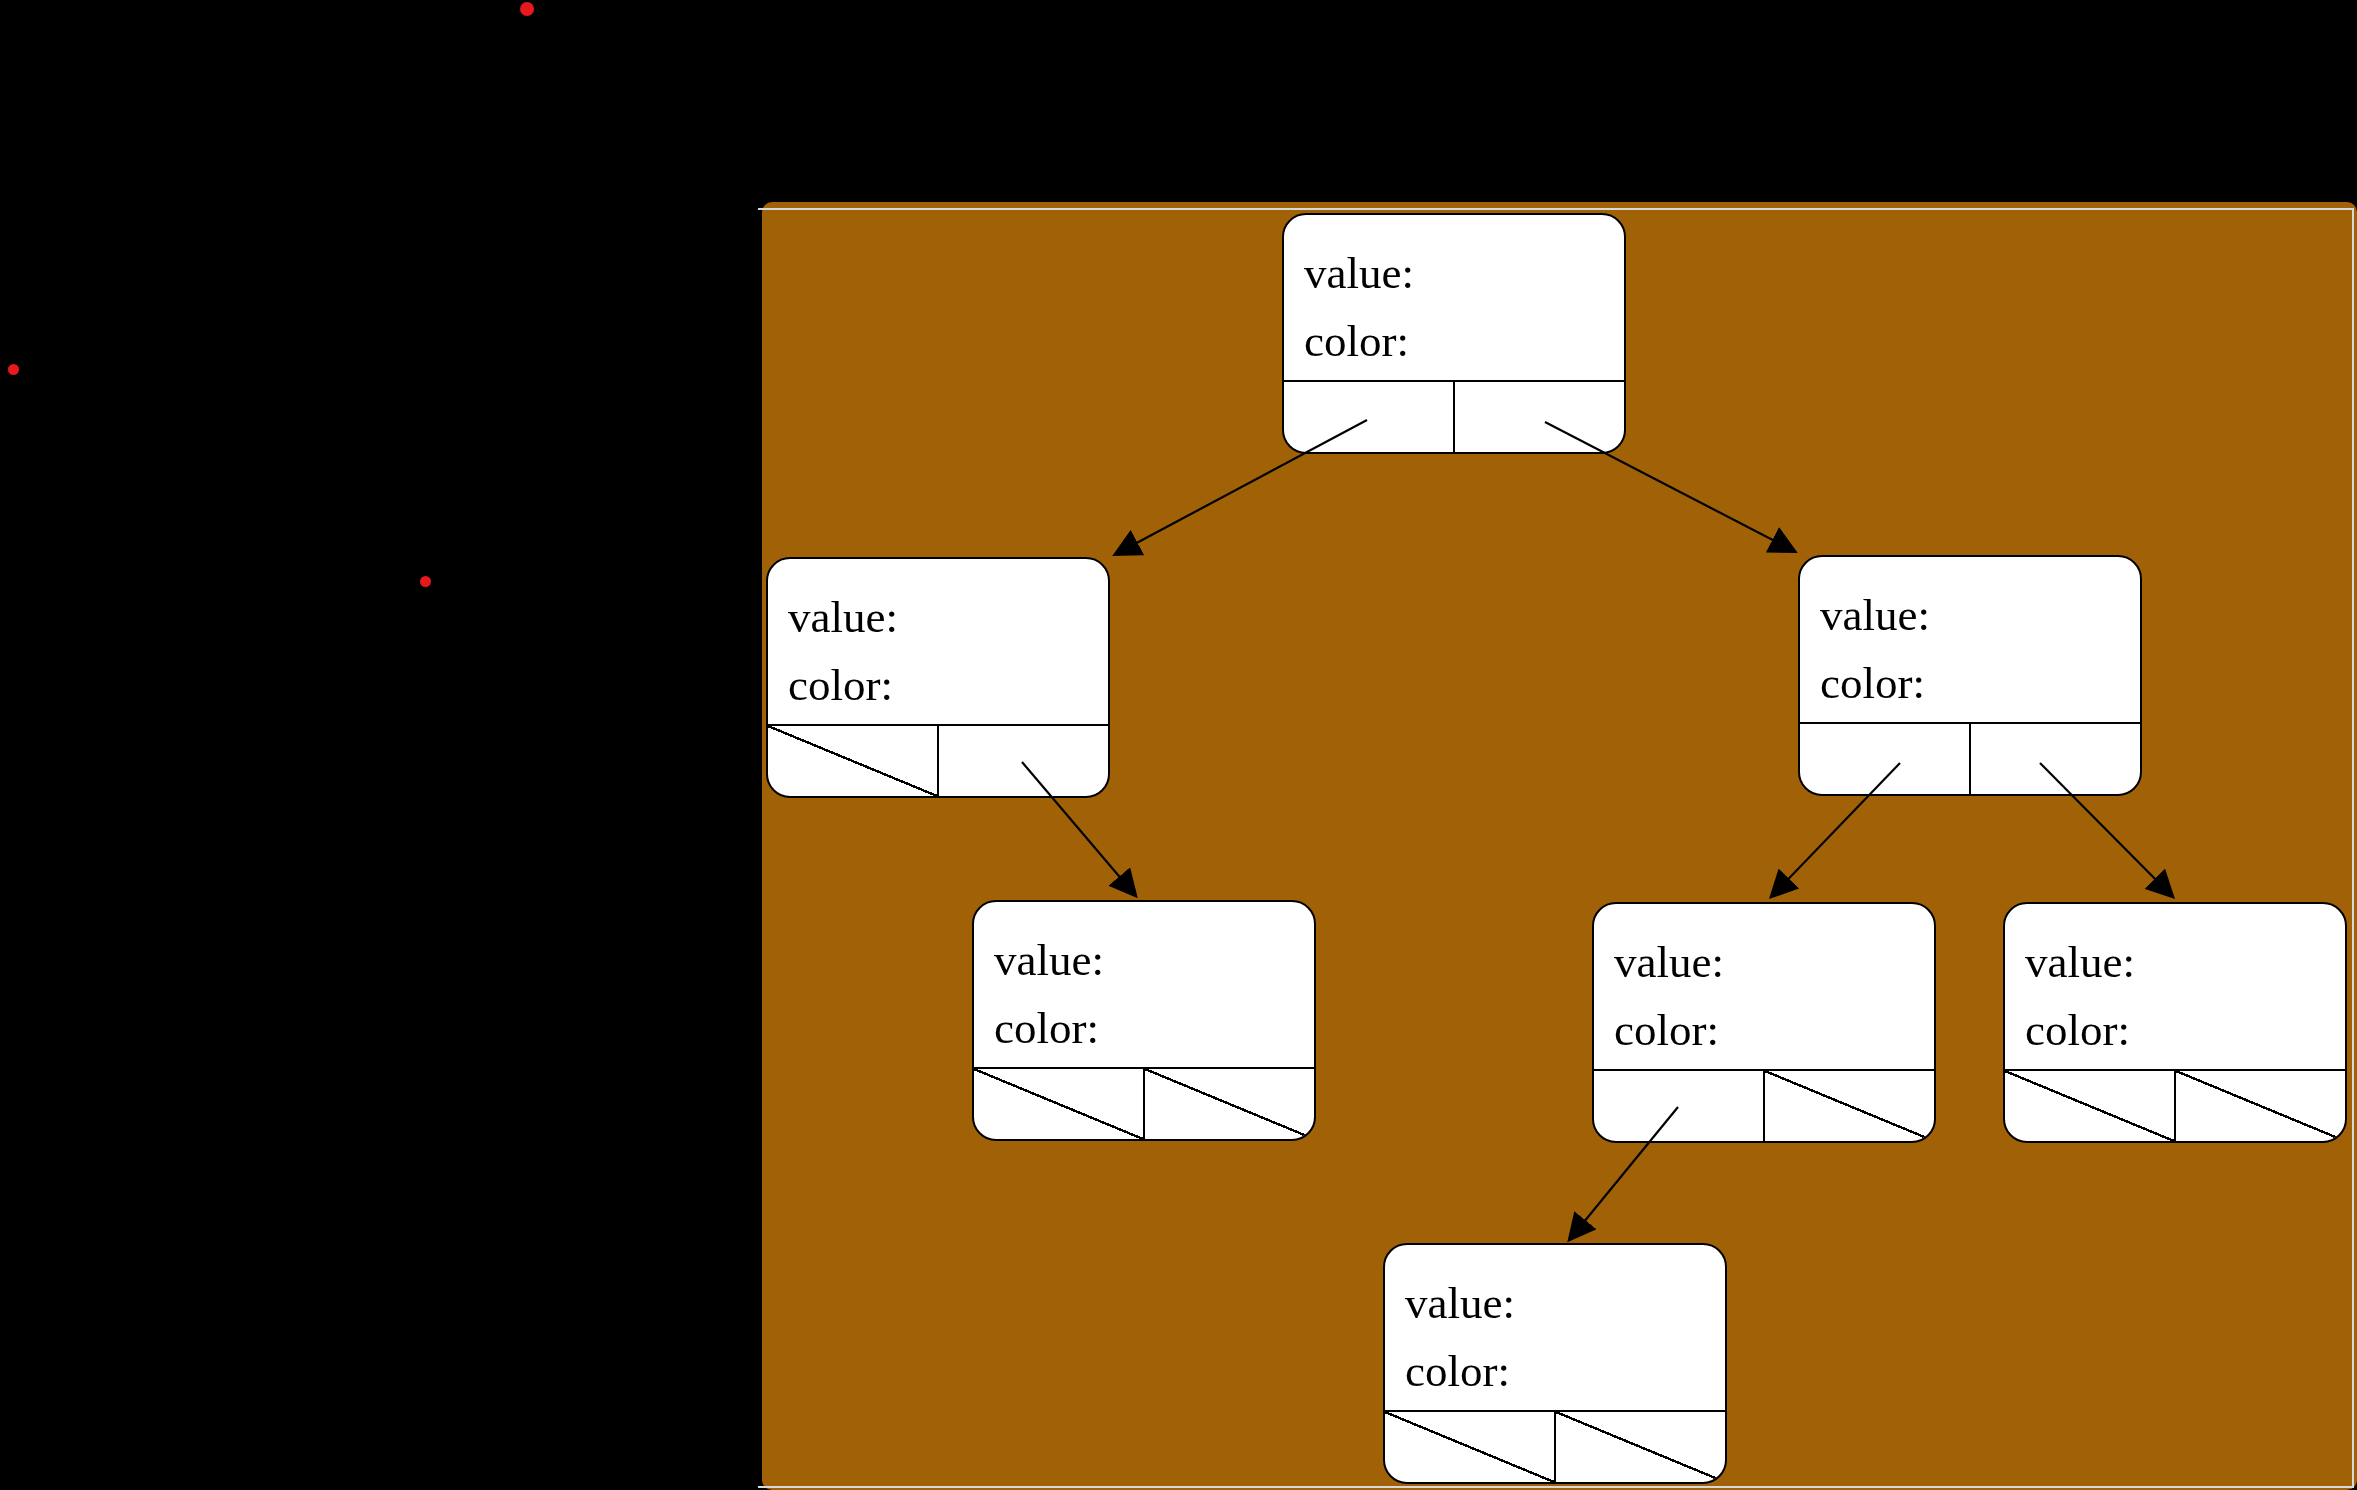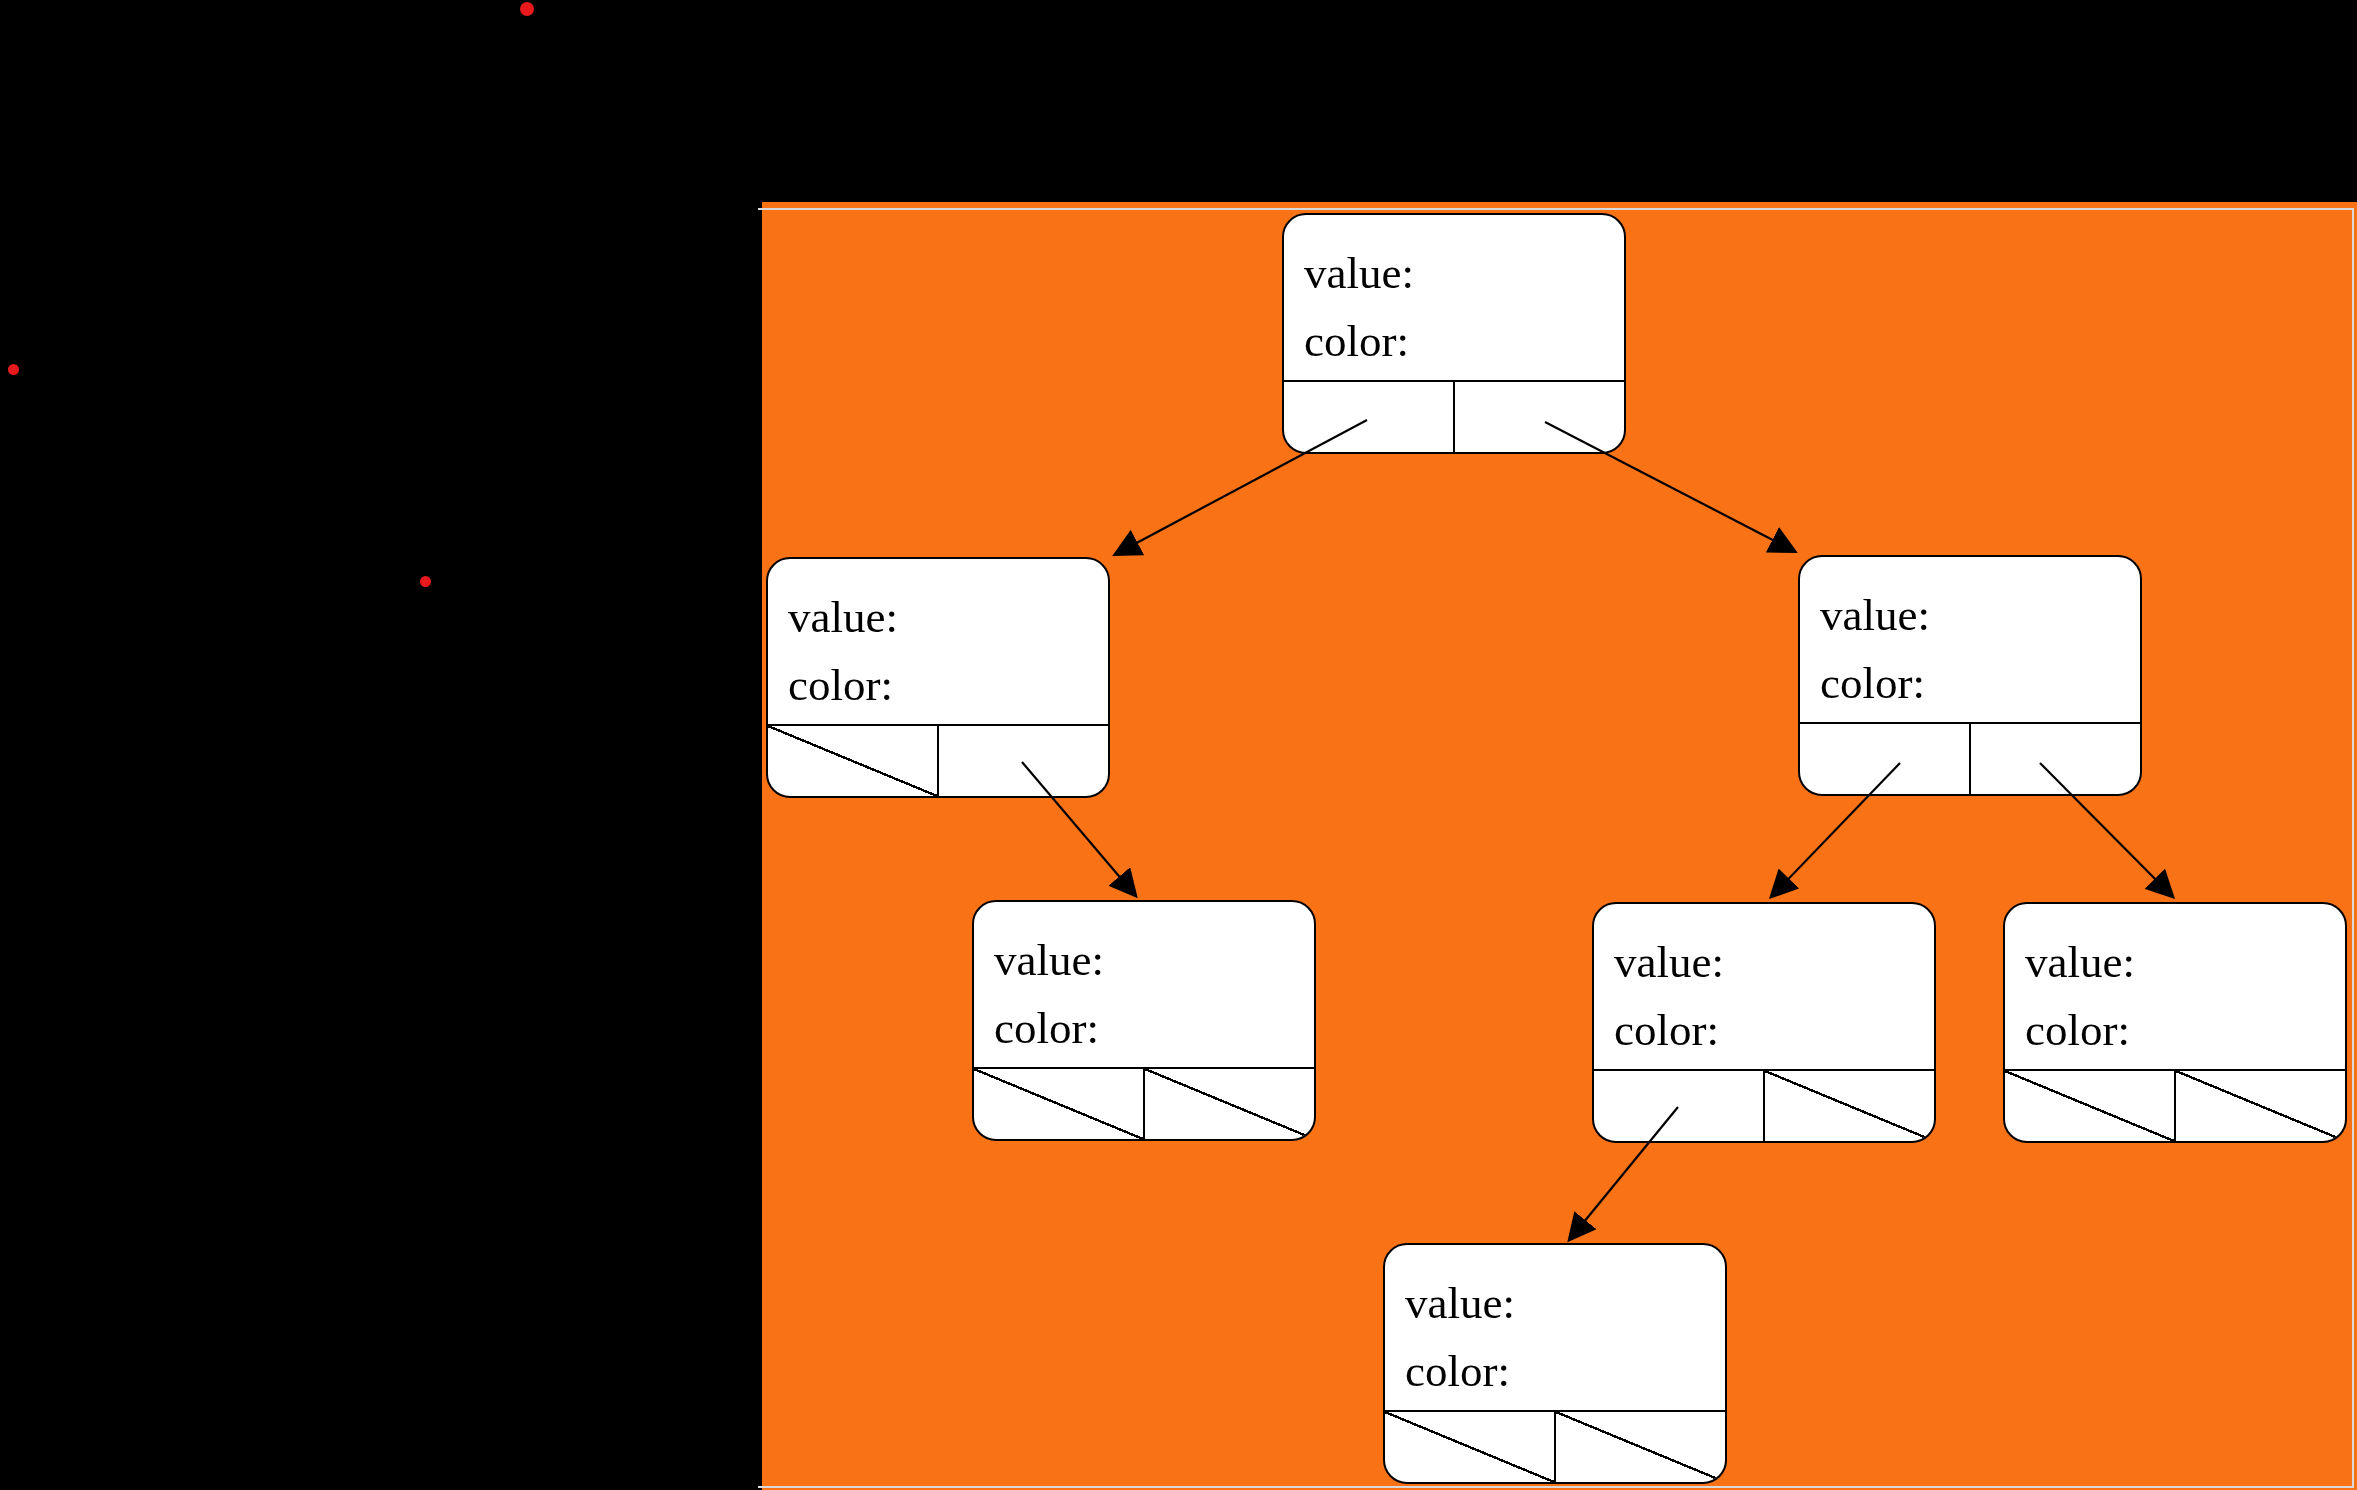--- a/index.html
+++ b/index.html
@@ -6,21 +6,22 @@
   #canvas{
     position:relative;
     width:2357px;height:1490px;
     background:#000;
     overflow:hidden;
     font-family:"Liberation Serif","DejaVu Serif",serif;
   }
   
   #panel{
     position:absolute;left:762px;top:202px;right:0;bottom:0;
-    background:#f97316;
+    background:#a16207;
+    border-radius:10px;
   }
   #panel-frame{
     position:absolute;top:6px;left:-4px;right:3px;bottom:2px;
     border-top:2px solid #d9d9d9;
     border-right:2px solid #d9d9d9;
     border-bottom:2px solid #d9d9d9;
   }
   
   .node{
     position:absolute;width:344px;height:241px;

